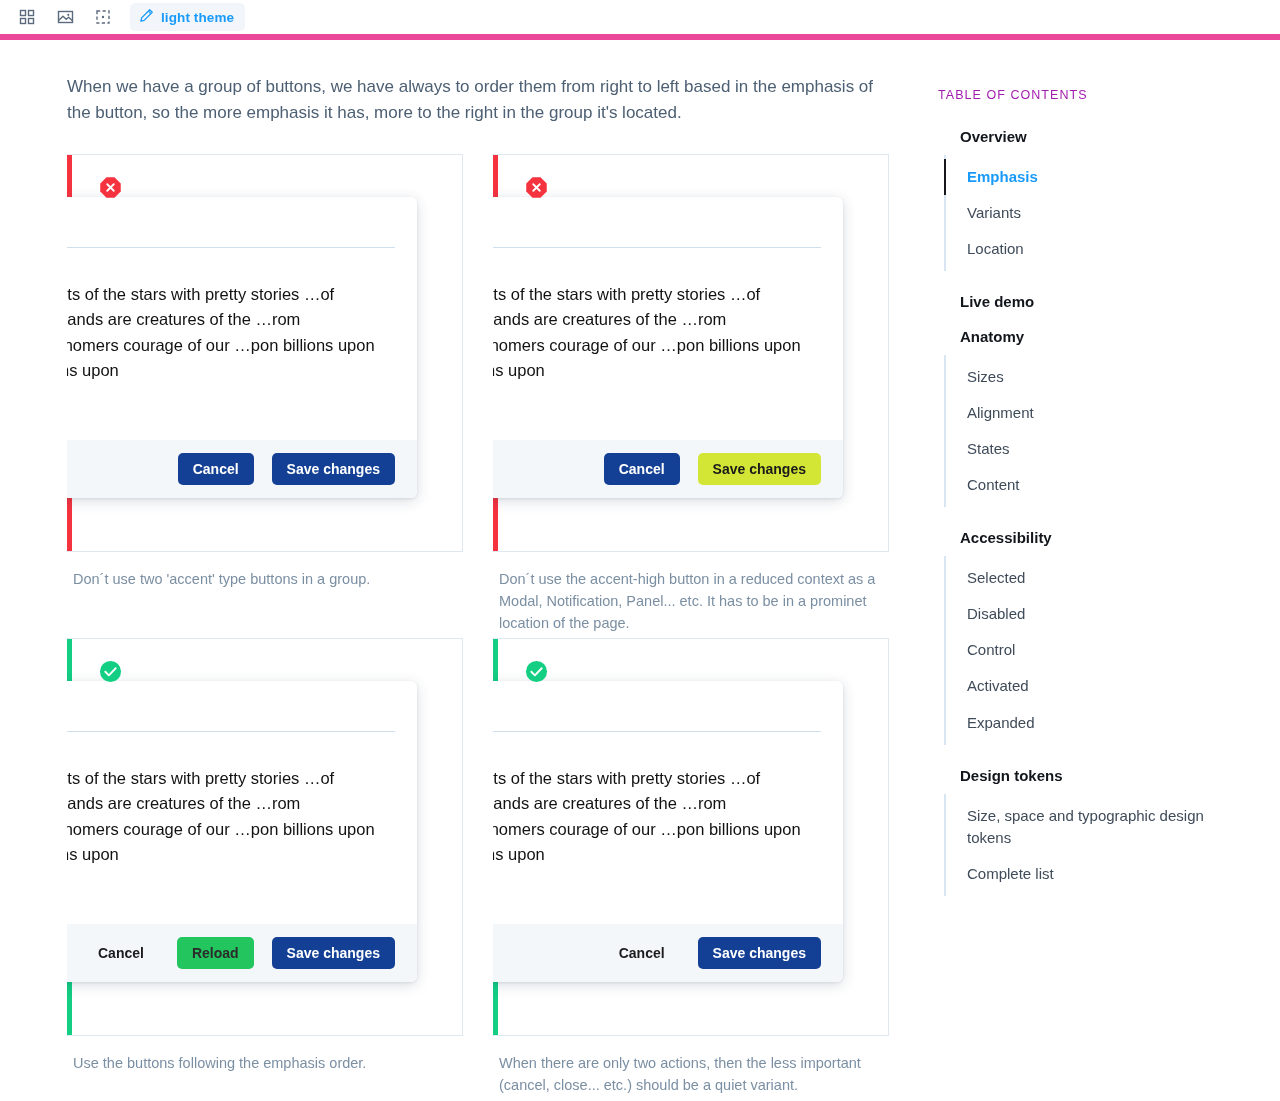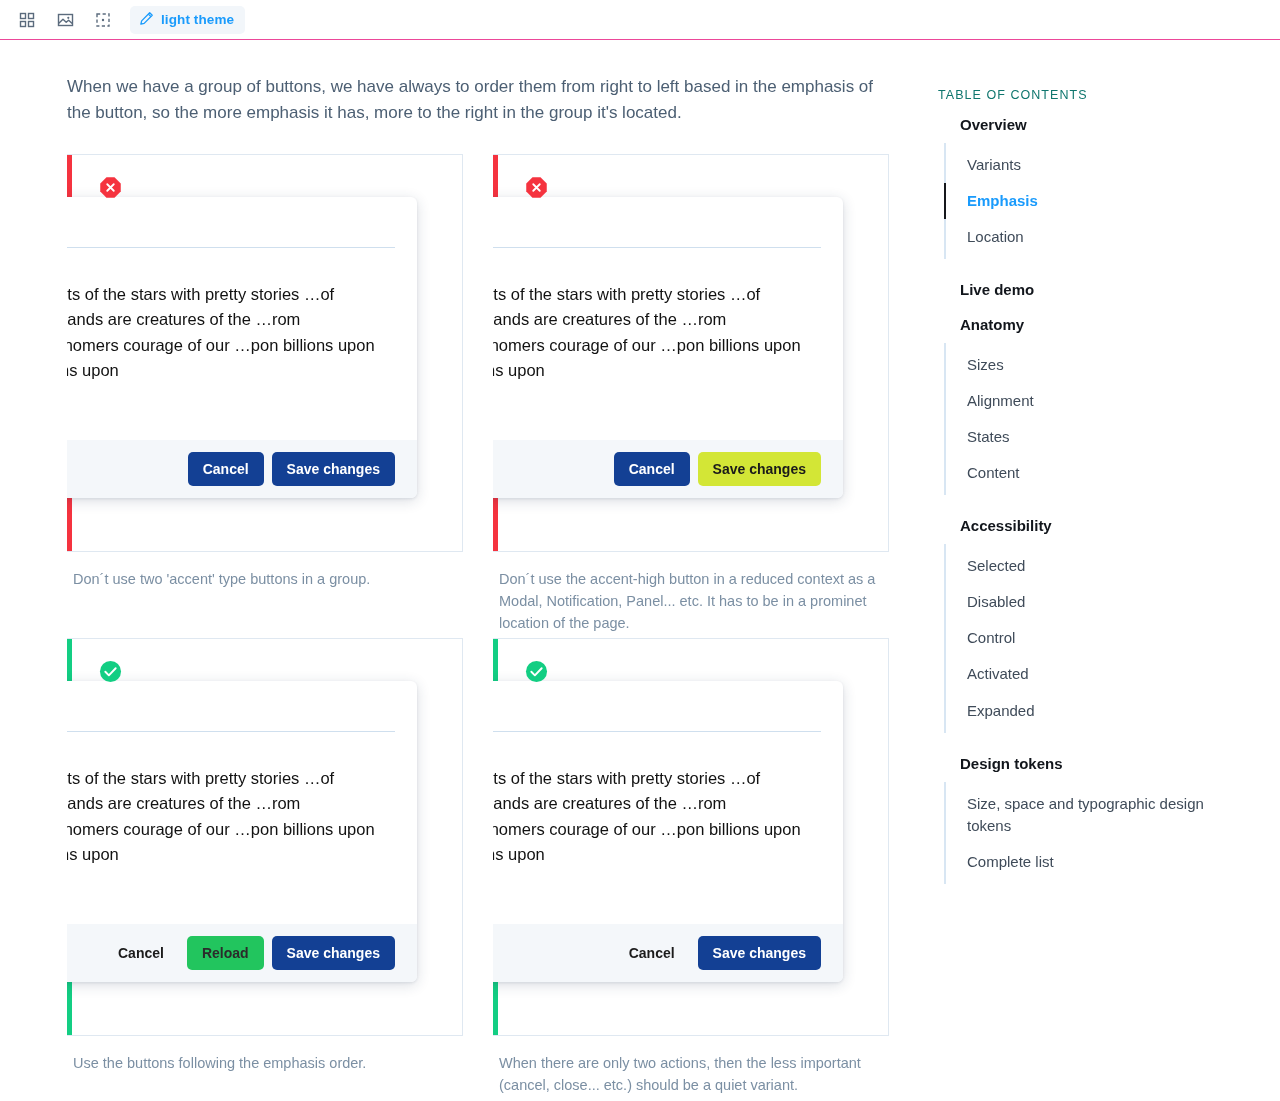--- a/index.html
+++ b/index.html
@@ -7,21 +7,21 @@
     width: 1280px;
     height: 1101px;
     background: #ffffff;
     font-family: "Liberation Sans", sans-serif;
     overflow: hidden;
   }
 
   
   .toolbar {
     height: 40px;
-    border-bottom: 1px solid #ec4899;
+    border-bottom: 6px solid #ec4899;
     display: flex;
     align-items: center;
     padding: 0 10px;
     gap: 4px;
     background: #ffffff;
   }
   .tb-btn {
     width: 34px; height: 28px;
     display: flex; align-items: center; justify-content: center;
     border-radius: 5px;
@@ -120,21 +120,22 @@
     padding: 34px 22px 56px 22px;
     font-size: 16.5px;
     line-height: 1.55;
     color: #121212;
   }
   .modal-foot {
     background: #f4f7fa;
     padding: 12px 22px;
     display: flex;
     justify-content: flex-end;
-    gap: 8px;
+    align-items: center;
+    gap: 18px;
     min-height: 58px;
   }
 
   
   .btn {
     font-family: "Liberation Sans", sans-serif;
     font-size: 14px;
     font-weight: 700;
     border-radius: 5px;
     padding: 8px 15px;
@@ -158,23 +159,23 @@
   .caption.tall { min-height: 86px; }
 
   
   .toc {
     width: 330px;
     padding: 48px 0 0 18px;
   }
   .toc-title {
     font-size: 12.5px;
     letter-spacing: 1.05px;
-    color: #0f766e;
+    color: #a21caf;
     font-weight: 400;
-    margin-bottom: 14px;
+    margin-bottom: 26px;
   }
   .toc-h {
     font-size: 15px;
     font-weight: 700;
     color: #12161c;
     margin: 0 0 10px 22px;
   }
   .toc-group {
     border-left: 2px solid #d8e6f3;
     margin: 0 0 22px 6px;
@@ -334,22 +335,22 @@
 
     </div>
   </div>
 
   <div class="toc">
     <div class="toc-title">TABLE OF CONTENTS</div>
 
     <div>
       <div class="toc-h">Overview</div>
       <div class="toc-group">
+        <div class="toc-item active">Emphasis</div>
         <div class="toc-item">Variants</div>
-        <div class="toc-item active">Emphasis</div>
         <div class="toc-item">Location</div>
       </div>
     </div>
 
     <div>
       <div class="toc-h standalone">Live demo</div>
     </div>
 
     <div>
       <div class="toc-h">Anatomy</div>

